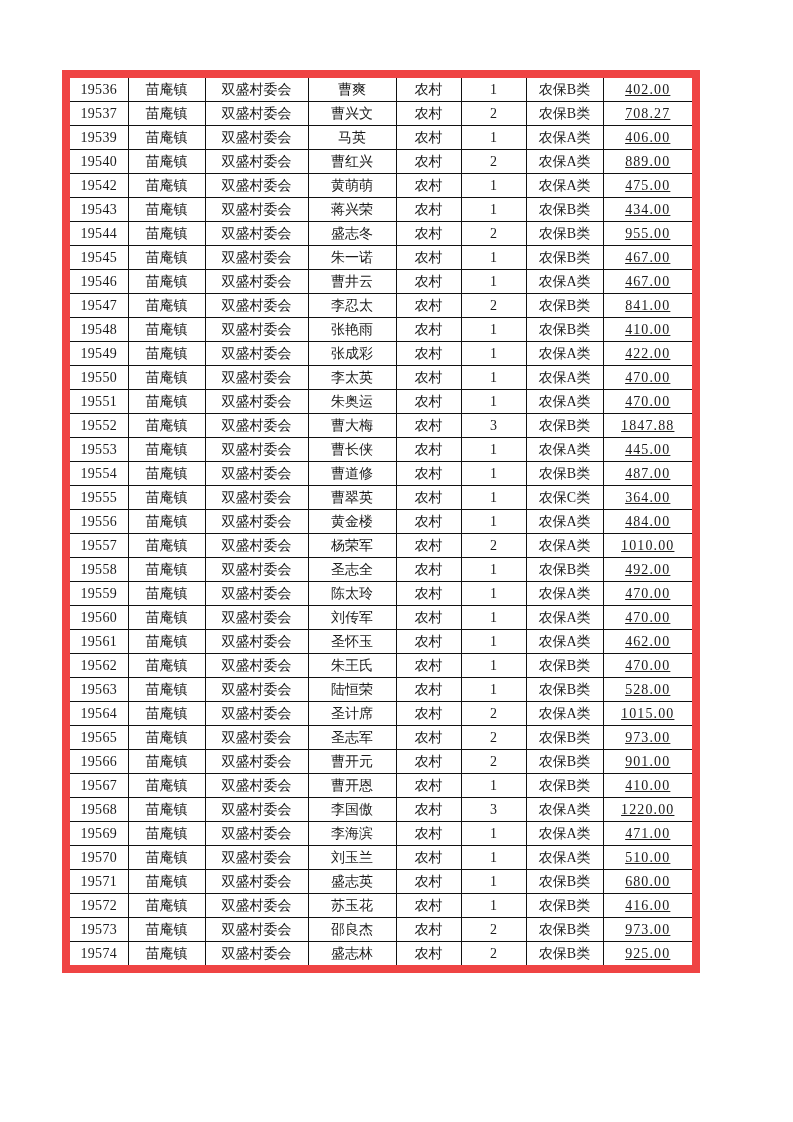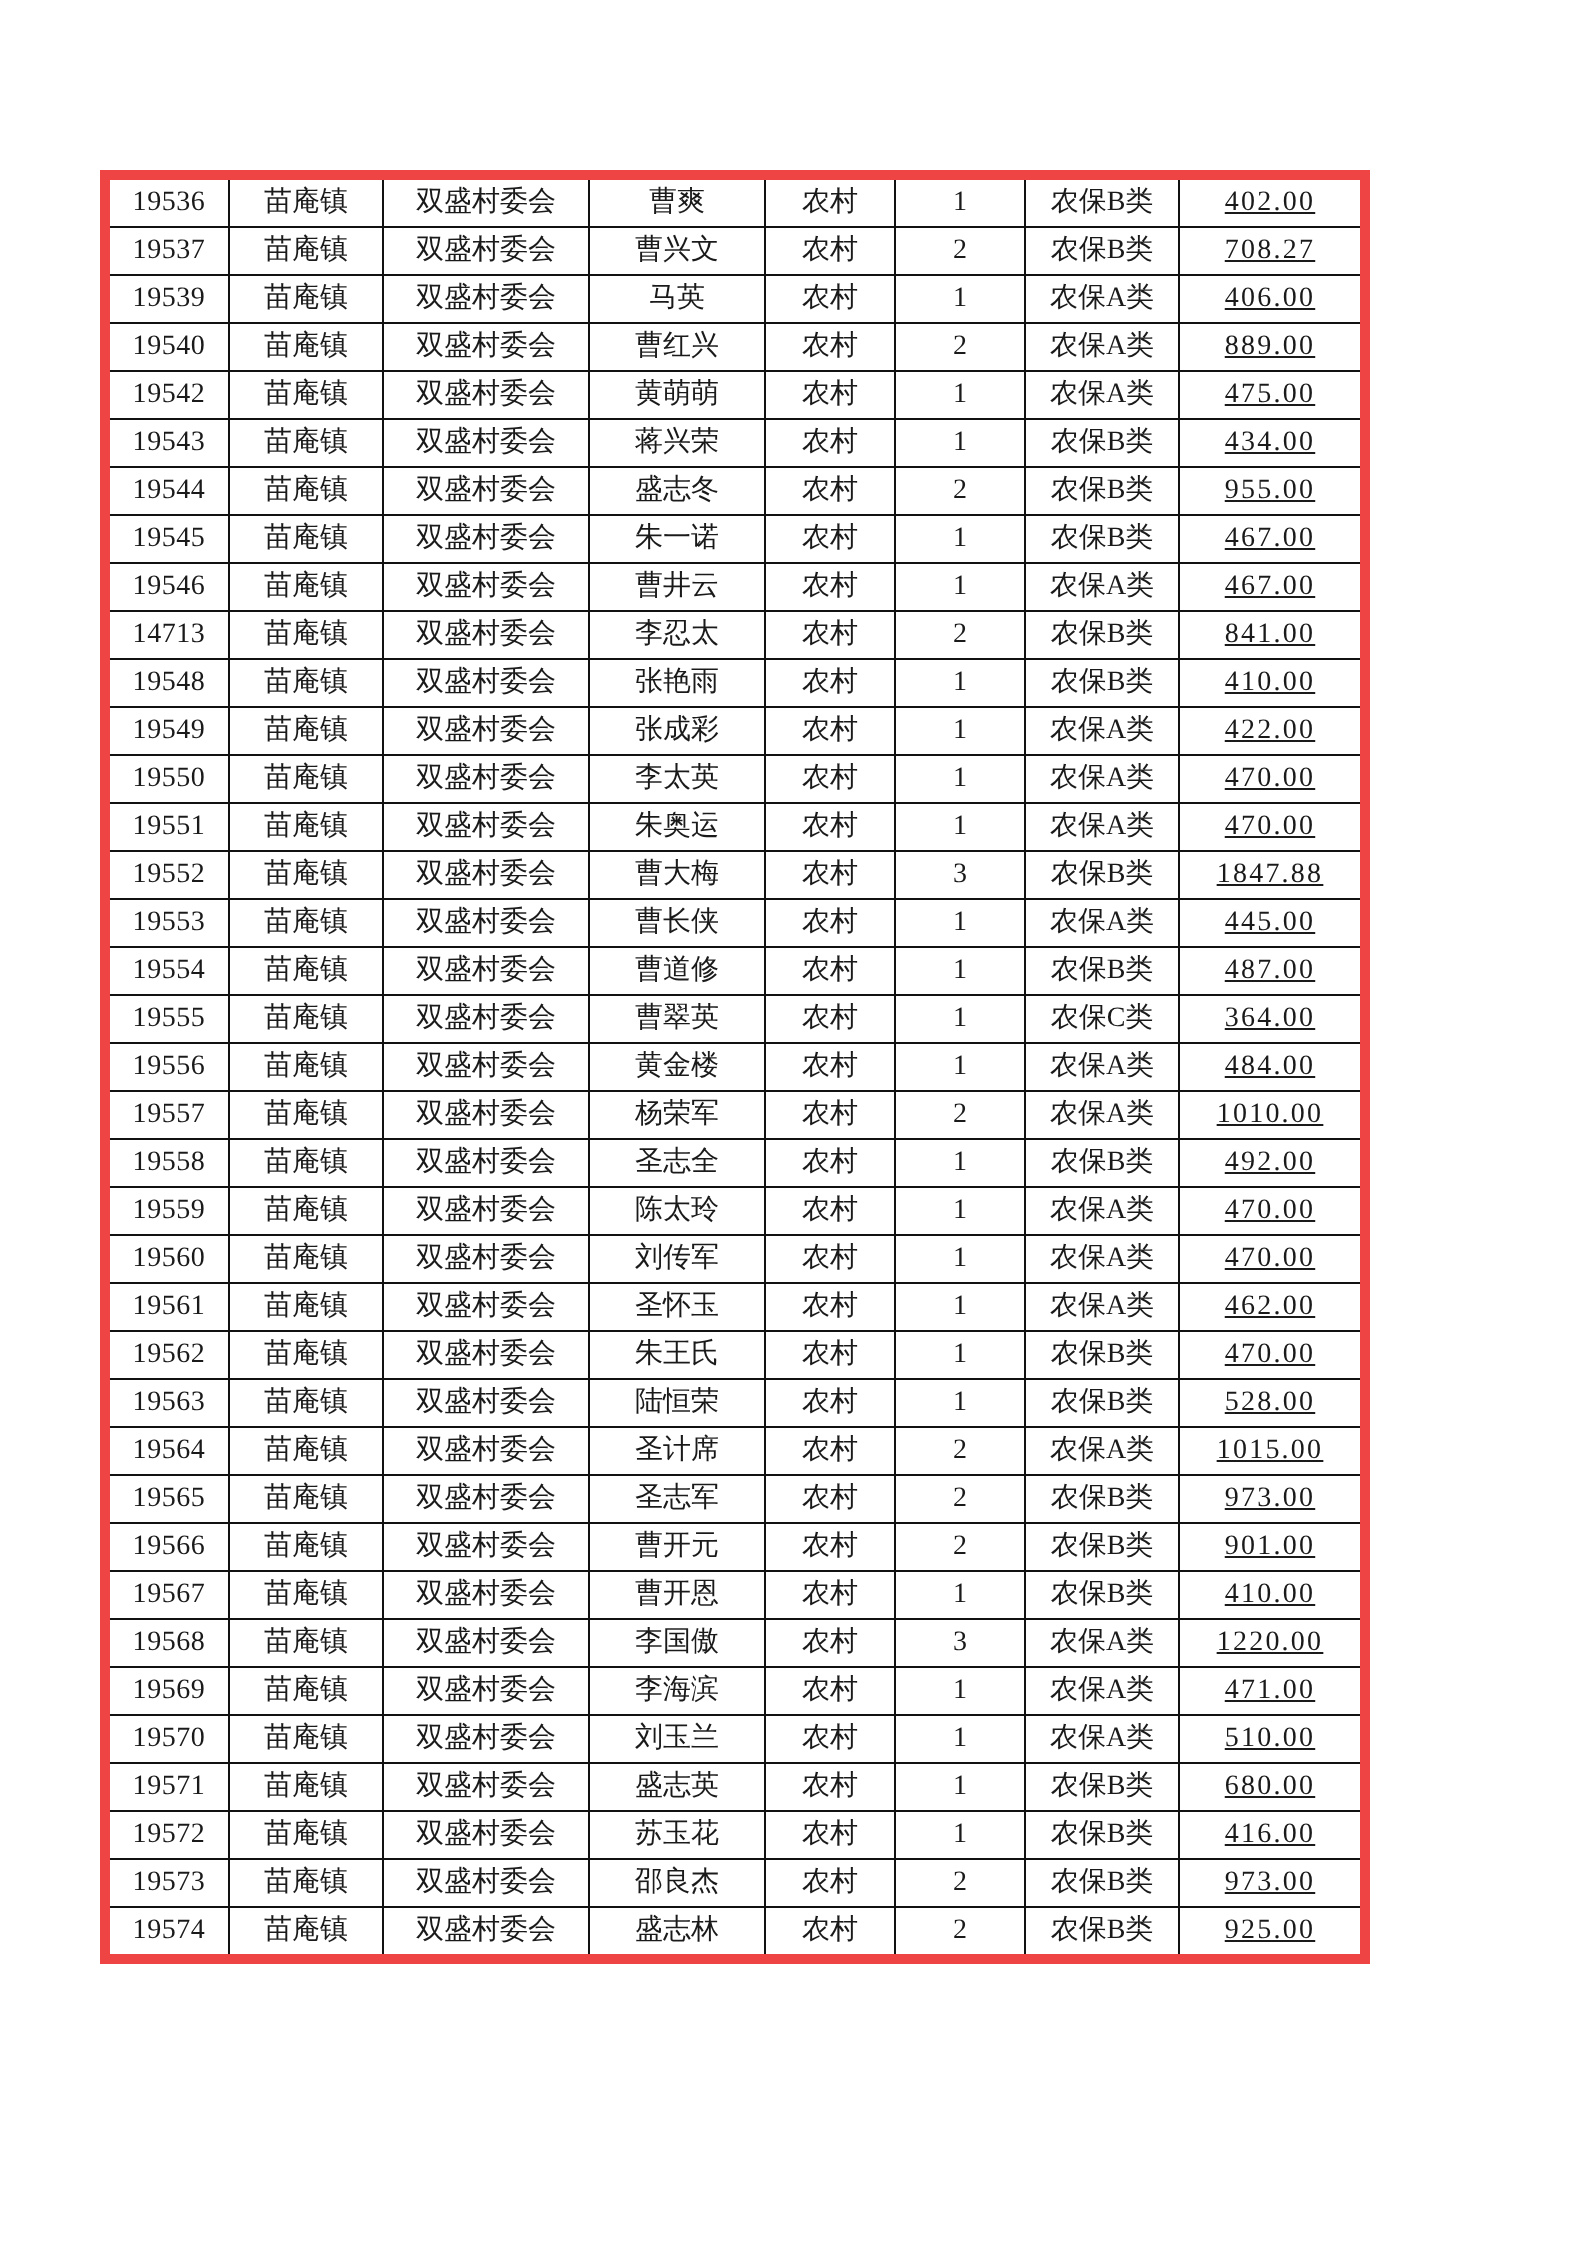--- a/index.html
+++ b/index.html
@@ -17,26 +17,25 @@
   .page {
     position: absolute;
     left: 0; top: 0;
     width: 793px;
     height: 1122px;
     background: #ffffff;
     overflow: hidden;
   }
   table.grid {
     position: absolute;
-    left: 50px;
+    left: 62px;
     top: 70px;
     border-collapse: collapse;
     table-layout: fixed;
-    border: 5px solid #ef4444;
-    margin-top: 15px;
+    border: 8px solid #ef4444;
   }
   table.grid td {
     border: 1.6px solid #111111;
     height: 23px;
     line-height: 23px;
     padding: 0;
     text-align: center;
     vertical-align: middle;
     font-size: 14px;
     color: #1a1a1a;
@@ -159,21 +158,21 @@
     <td class="idnum">19546</td>
     <td>苗庵镇</td>
     <td>双盛村委会</td>
     <td>曹井云</td>
     <td>农村</td>
     <td>1</td>
     <td>农保A类</td>
     <td class="amount">467.00</td>
   </tr>
         <tr>
-    <td class="idnum">14713</td>
+    <td class="idnum">19547</td>
     <td>苗庵镇</td>
     <td>双盛村委会</td>
     <td>李忍太</td>
     <td>农村</td>
     <td>2</td>
     <td>农保B类</td>
     <td class="amount">841.00</td>
   </tr>
         <tr>
     <td class="idnum">19548</td>

